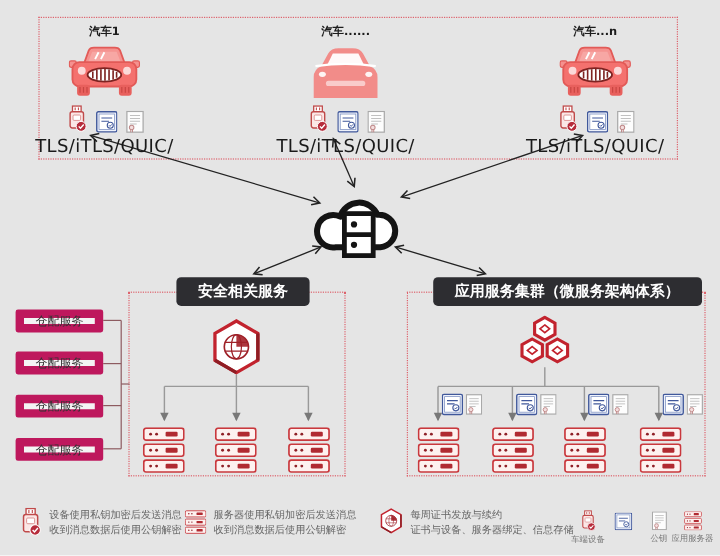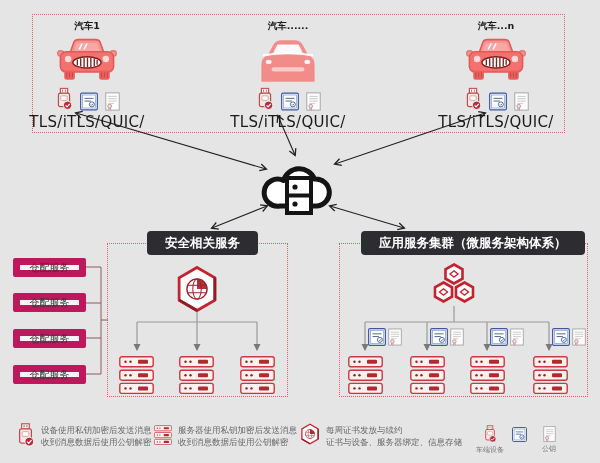--- a/index.html
+++ b/index.html
@@ -314,21 +314,21 @@
   </div>
   <div class="legend-entry" style="left:154px;">
     <svg width="18" height="20" style="margin-top:2px">
         <use href="#sym-server"></use>
       </svg>
     <div class="legend-text">
       <div>服务器使用私钥加密后发送消息</div>
       <div>收到消息数据后使用公钥解密</div>
     </div>
   </div>
-  <div class="legend-entry" style="left:300px;">
+  <div class="legend-entry" style="left:316px;">
     <svg width="20" height="22">
         <use href="#sym-hexshield"></use>
       </svg>
     <div class="legend-text">
       <div>每周证书发放与续约</div>
       <div>证书与设备、服务器绑定、信息存储</div>
     </div>
   </div>
 
   <div class="key-item" style="left:475px;width:30px;">
@@ -342,14 +342,20 @@
         <use href="#sym-cert"></use>
       </svg>
     <div class="key-label">私钥</div>
   </div>
   <div class="key-item" style="left:536px;width:26px;">
     <svg width="13" height="16" style="margin-top:1px">
         <use href="#sym-doc"></use>
       </svg>
     <div class="key-label">公钥</div>
   </div>
+  <div class="key-item" style="left:557px;width:40px;">
+    <svg width="15" height="16" style="margin-top:1px">
+        <use href="#sym-server"></use>
+      </svg>
+    <div class="key-label">应用服务器</div>
+  </div>
 
 </div>
 
 </body></html>

